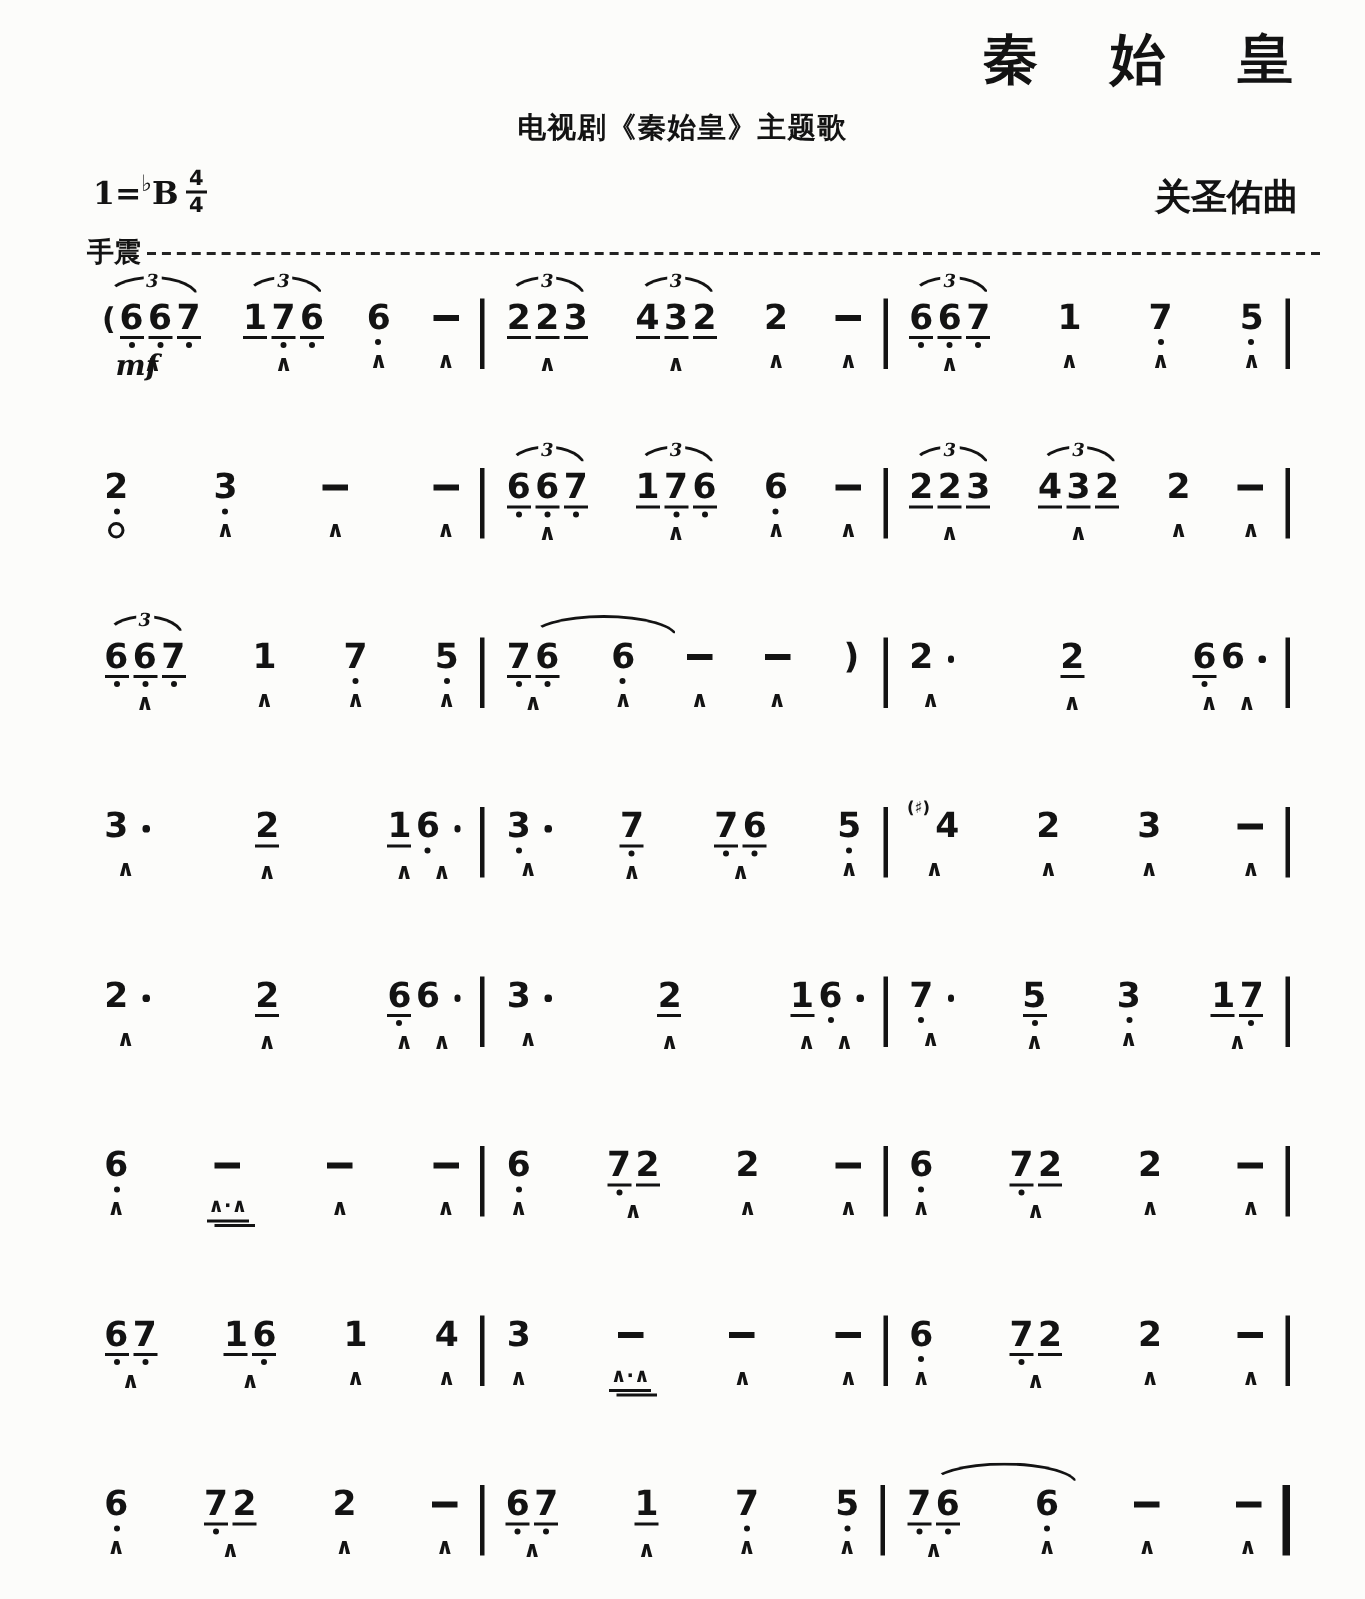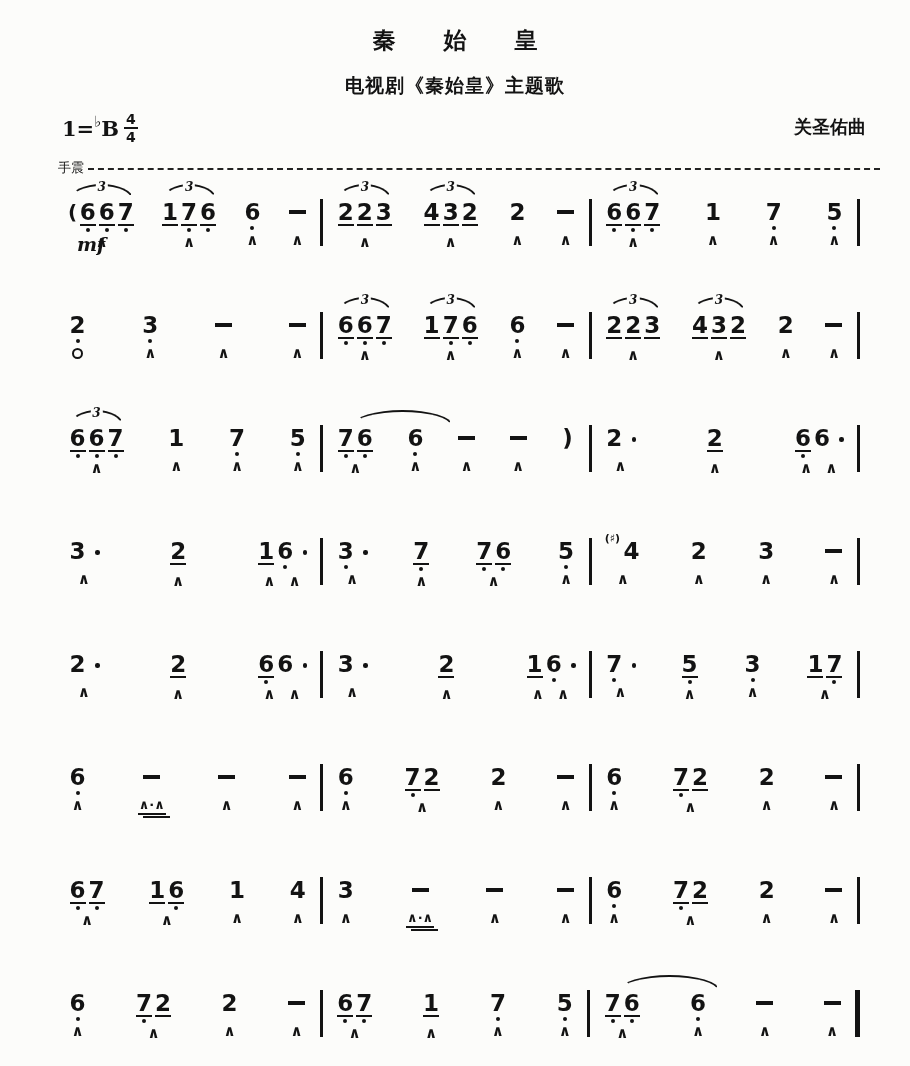--- a/index.html
+++ b/index.html
@@ -1,26 +1,26 @@
 <!DOCTYPE html>
 <html><head>
 <meta charset="utf-8">
 <style>
   html,body{margin:0;padding:0;}
   body{width:910px;height:1066px;background:#fcfcfa;color:#131313;font-family:"DejaVu Sans",sans-serif;overflow:hidden;}
-  .title{margin-top:20px;text-align:center;font-size:23px;font-weight:bold;letter-spacing:48px;text-indent:48px;line-height:40px;}
+  .title{margin-top:20px;text-align:right;font-size:37px;font-weight:bold;letter-spacing:48px;text-indent:48px;line-height:40px;}
   .subtitle{margin-top:13px;text-align:center;font-size:19px;font-weight:bold;letter-spacing:1px;line-height:24px;}
   .meta{display:flex;justify-content:space-between;align-items:flex-start;margin:14px 44px 0 62px;height:36px;}
   .keysig{font-family:"DejaVu Serif",serif;font-weight:bold;font-size:21px;display:flex;align-items:center;}
   .flat{font-size:15px;position:relative;top:-6px;}
   .frac{display:inline-flex;flex-direction:column;margin-left:5px;font-size:14px;line-height:1.15;text-align:center;font-family:"DejaVu Sans",sans-serif;font-weight:bold;}
   .frac .num{border-bottom:2px solid #131313;padding:0 2px;}
-  .composer{font-size:18px;font-weight:bold;margin-top:4px;}
+  .composer{font-size:24px;font-weight:bold;margin-top:4px;}
   .techrow{display:flex;align-items:center;margin:10px 30px 0 58px;height:22px;}
-  .techname{font-size:13px;font-weight:normal;white-space:nowrap;}
+  .techname{font-size:18px;font-weight:bold;white-space:nowrap;}
   .techline{flex:1;border-top:2px dashed #232323;margin-left:4px;margin-top:2px;}
   .score{margin:6px 50px 0 55px;}
   .line{display:flex;align-items:flex-start;position:relative;margin-bottom:49px;height:64px;}
   .measure{flex:1;display:flex;justify-content:space-between;align-items:flex-start;padding:0 13px;}
   .barline{width:3px;height:47px;background:#131313;margin-top:14px;flex:0 0 auto;}
   .barline.final{width:5px;}
   .cell{display:flex;flex-direction:column;align-items:center;position:relative;}
   .top{height:15px;width:100%;position:relative;min-width:16px;}
   .arc{position:absolute;bottom:1px;left:2px;right:2px;height:11px;border:2.5px solid transparent;border-top-color:#131313;border-radius:50% 50% 0 0/100% 100% 0 0;}
   .arc.wide{left:45%;right:auto;width:95px;z-index:2;}

